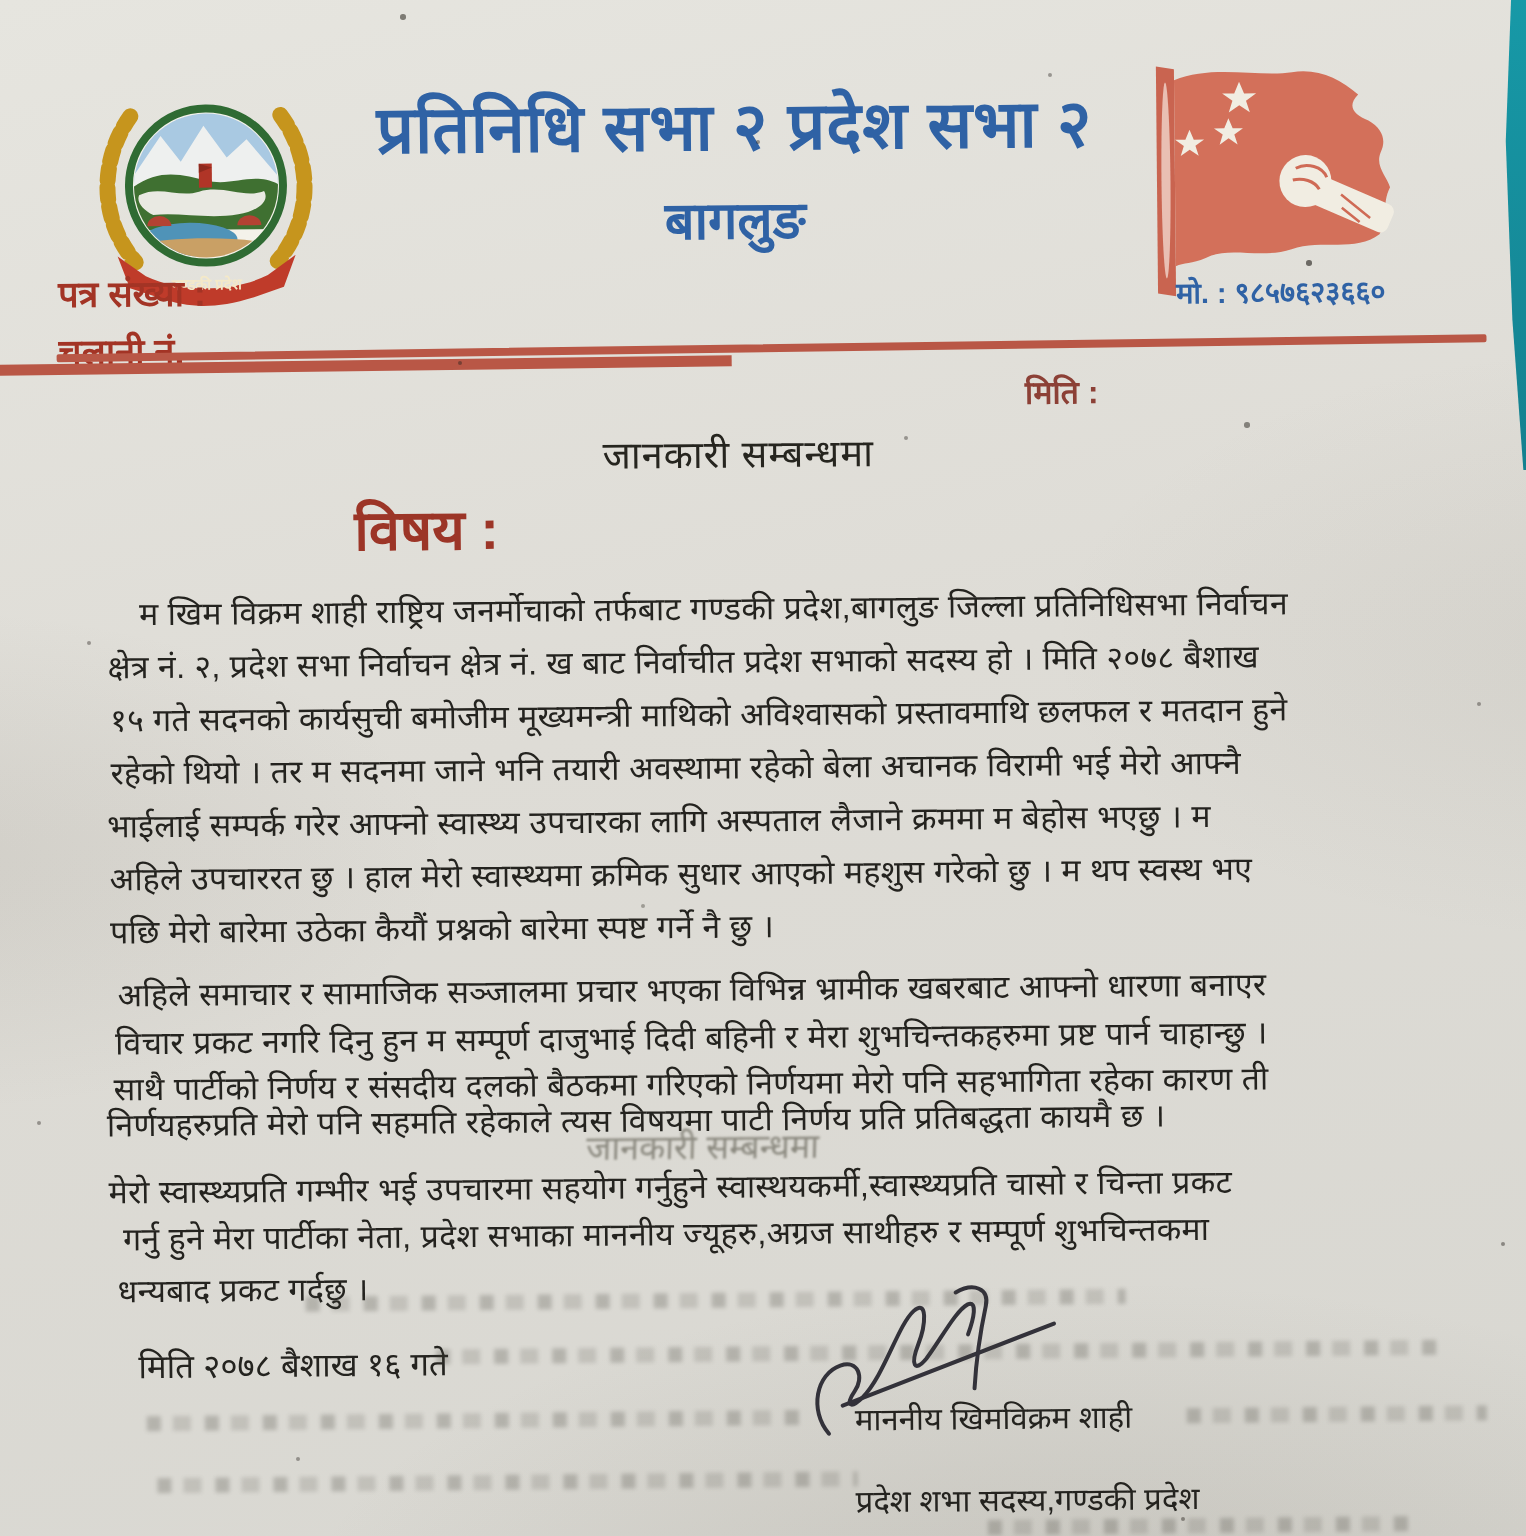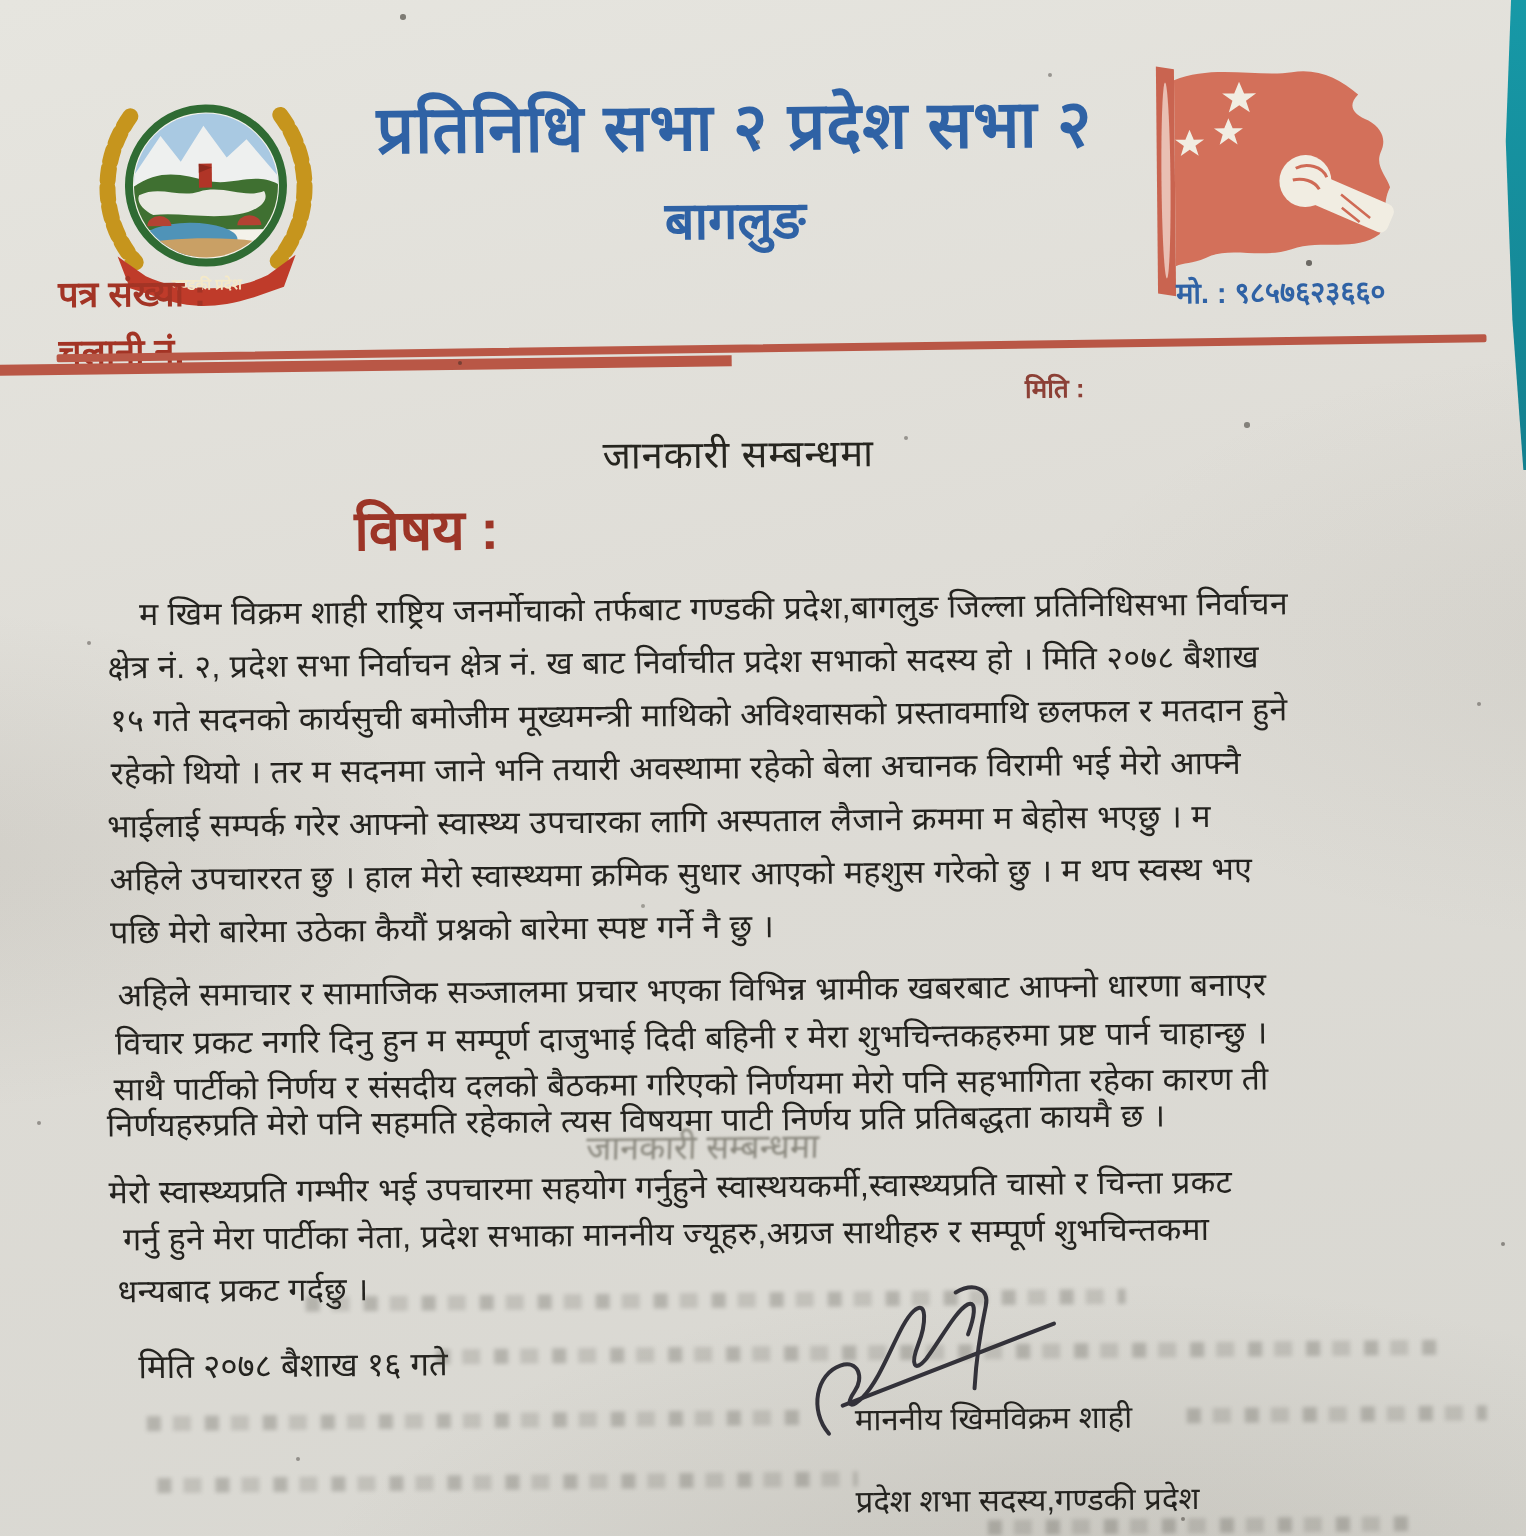--- a/index.html
+++ b/index.html
@@ -21,21 +21,21 @@
   .tilt{position:absolute;left:0;top:0;width:100%;height:100%;transform:rotate(-0.55deg);transform-origin:52% 46%;}
   .abs{position:absolute;white-space:nowrap;}
   .title1{left:340px;top:78px;width:800px;text-align:center;font-size:66px;font-weight:bold;color:var(--header_blue,#2f62a5);letter-spacing:1px;}
   .title2{left:340px;top:182px;width:800px;text-align:center;font-size:52px;font-weight:bold;color:var(--header_blue,#2f62a5);}
   .redlabel{font-size:36px;font-weight:bold;color:var(--label_red,#a33425);}
   .ref{left:62px;top:262px;}
   .disp{left:62px;top:320px;}
   .mobile{left:1180px;top:276px;font-size:29px;font-weight:bold;color:var(--header_blue,#2f62a5);}
   .rule1{left:60px;top:344px;width:1430px;height:8px;background:var(--rule_red,#b95746);transform:rotate(-0.25deg);border-radius:2px;}
   .rule2{left:0px;top:356px;width:735px;height:11px;background:var(--rule_red,#b95746);transform:rotate(-0.2deg);}
-  .datelabel{left:1028px;top:372px;font-size:26px;font-weight:bold;color:#8c4036;text-align:right;}
+  .datelabel{left:1028px;top:372px;font-size:32px;font-weight:bold;color:#8c4036;text-align:right;}
   .heading{left:605px;top:426px;font-size:38px;color:#26251f;letter-spacing:1px;}
   .subject{left:356px;top:486px;font-size:56px;font-weight:bold;color:var(--subject_red,#9c3527);}
   .bline{position:absolute;font-size:32px;color:var(--ink,#24231f);white-space:nowrap;letter-spacing:.3px;}
   .closing{left:132px;top:1337px;font-size:33px;color:var(--ink,#24231f);}
   .signname{left:848px;top:1398px;font-size:31px;color:var(--ink,#24231f);}
   .signtitle{left:848px;top:1480px;font-size:31px;color:var(--ink,#24231f);}
   .ghost{left:582px;top:1122px;font-size:34px;color:#5c5a4e;opacity:.62;filter:blur(1.1px);transform:skewX(-2deg);}
   .smudge{position:absolute;height:15px;opacity:.45;filter:blur(2px);
     background:repeating-linear-gradient(90deg,rgba(66,64,56,.55) 0 14px,transparent 14px 26px,rgba(66,64,56,.35) 26px 44px,transparent 44px 58px);}
   .specks{position:absolute;left:0;top:0;width:2px;height:2px;border-radius:50%;background:transparent;

